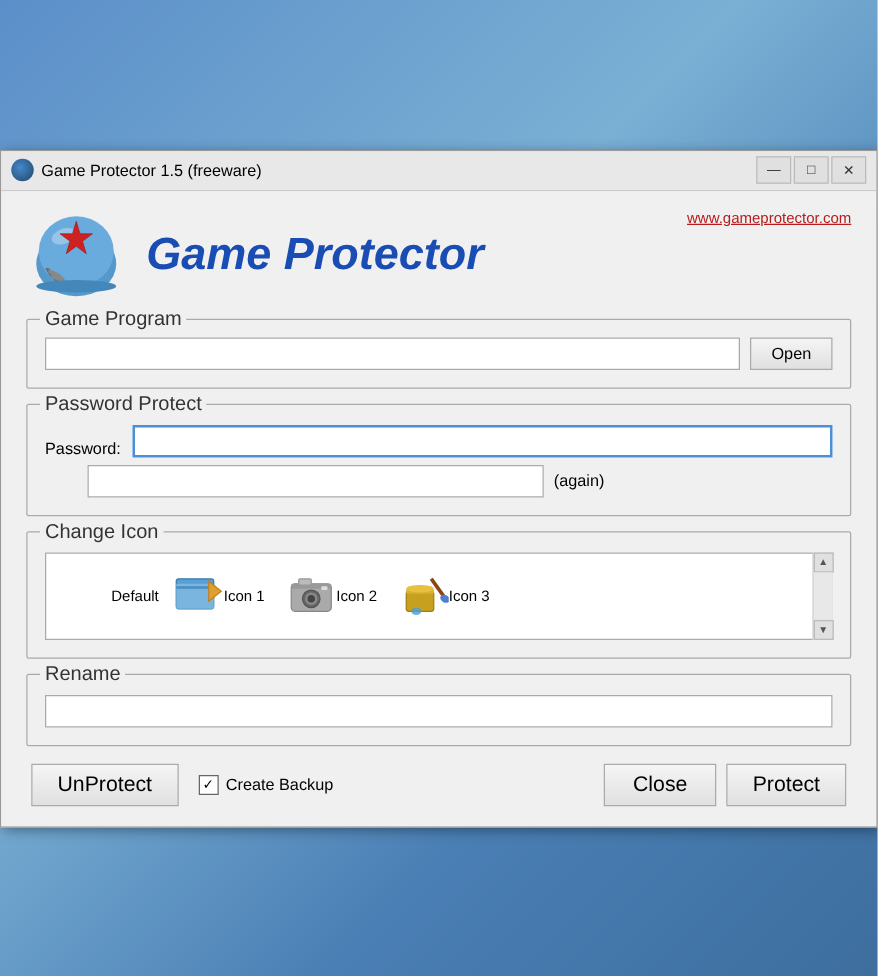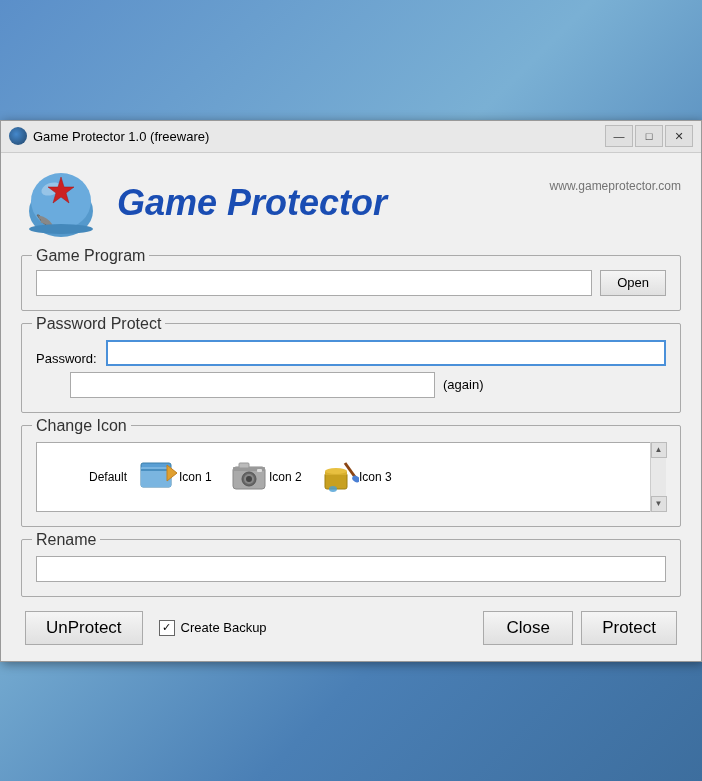--- a/index.html
+++ b/index.html
@@ -94,24 +94,25 @@
     }
 
     .app-title {
       font-size: 36px;
       font-weight: bold;
       color: #1a4db3;
       font-style: italic;
     }
 
     .website-link {
-      color: #737373;
+      color: #b91c1c;
       font-size: 12px;
+      text-decoration: underline;
       align-self: flex-start;
-      margin-top: 16px;
+      margin-top: 4px;
     }
 
     .group-box {
       border: 1px solid #aaa;
       border-radius: 2px;
       padding: 10px 14px 14px 14px;
       margin-bottom: 12px;
       position: relative;
       background: #f0f0f0;
     }
@@ -316,21 +317,21 @@
       font-size: 11px;
     }
   </style>
 </head>
 <body>
 
 <div class="window">
 
   <div class="title-bar">
     <div class="title-bar-icon"></div>
-    <span class="title-bar-text">Game Protector 1.0 (freeware)</span>
+    <span class="title-bar-text">Game Protector 1.5 (freeware)</span>
     <div class="title-bar-controls">
       <button class="title-bar-btn">—</button>
       <button class="title-bar-btn">□</button>
       <button class="title-bar-btn close">✕</button>
     </div>
   </div>
 
   <div class="content">
 
     <div class="header-area">

